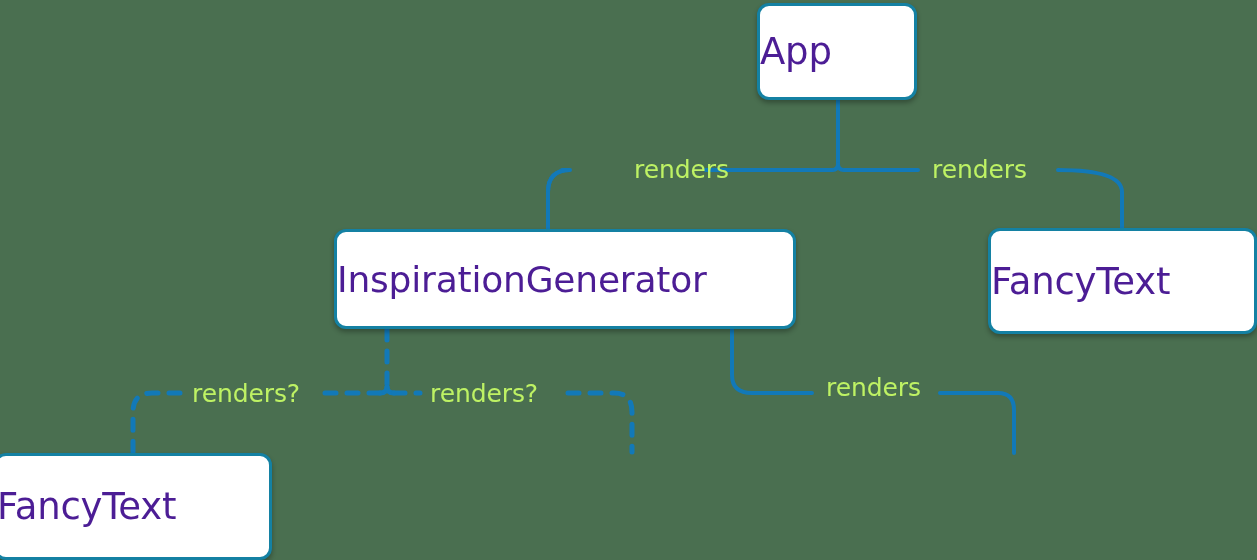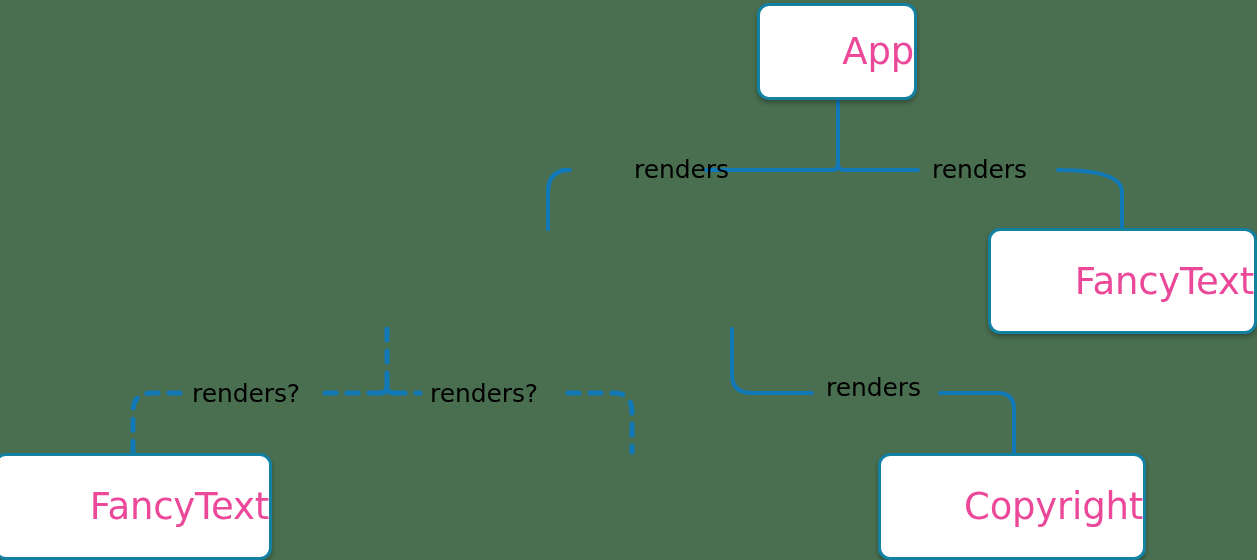--- a/index.html
+++ b/index.html
@@ -24,33 +24,33 @@
     pointer-events: none;
   }
   .node {
     position: absolute;
     box-sizing: border-box;
     background: #ffffff;
     border: 3px solid #1481a3;
     border-radius: 12px;
     display: flex;
     align-items: center;
-    justify-content: flex-end;
-    color: #ec4899;
+    justify-content: flex-start;
+    color: #4c1d95;
     font-size: 37px;
     font-weight: 400;
     letter-spacing: -0.2px;
     white-space: nowrap;
     box-shadow: 0 3px 5px rgba(0,0,0,0.30);
     z-index: 2;
   }
   .node.small-text { font-size: 36px; }
   .edge-label {
     position: absolute;
-    color: #000000;
+    color: #bef264;
     font-size: 25px;
     font-weight: 400;
     white-space: nowrap;
     z-index: 3;
     letter-spacing: -0.1px;
   }
 </style>
 </head>
 <body>
 
@@ -79,33 +79,33 @@
     <path d="M 180,393 L 152,393 Q 133,393 133,412 L 133,453" fill="none" stroke="#1279b8" stroke-width="5" stroke-linecap="round" stroke-dasharray="11 11"></path>
 
     <path d="M 394,393 L 420,393" fill="none" stroke="#1279b8" stroke-width="5" stroke-linecap="round" stroke-dasharray="11 11"></path>
     <path d="M 568,393 L 614,393 Q 632,393 632,412 L 632,452" fill="none" stroke="#1279b8" stroke-width="5" stroke-linecap="round" stroke-dasharray="11 11"></path>
   </svg>
 
   <div class="node" style="left:757px; top:3px; width:160px; height:97px;">
     <span>App</span>
   </div>
 
+  <div class="node small-text" style="left:334px; top:229px; width:462px; height:100px;">
+    <span>InspirationGenerator</span>
+  </div>
 
   <div class="node" style="left:988px; top:228px; width:269px; height:106px;">
     <span>FancyText</span>
   </div>
 
   <div class="node" style="left:-6px; top:453px; width:278px; height:107px;">
     <span>FancyText</span>
   </div>
 
 
-  <div class="node" style="left:878px; top:453px; width:268px; height:107px;">
-    <span>Copyright</span>
-  </div>
 
   <div class="edge-label" style="left:634px; top:155px;">renders</div>
 
   <div class="edge-label" style="left:932px; top:155px;">renders</div>
 
   <div class="edge-label" style="left:192px; top:379px;">renders?</div>
 
   <div class="edge-label" style="left:430px; top:379px;">renders?</div>
 
   <div class="edge-label" style="left:826px; top:373px;">renders</div>

